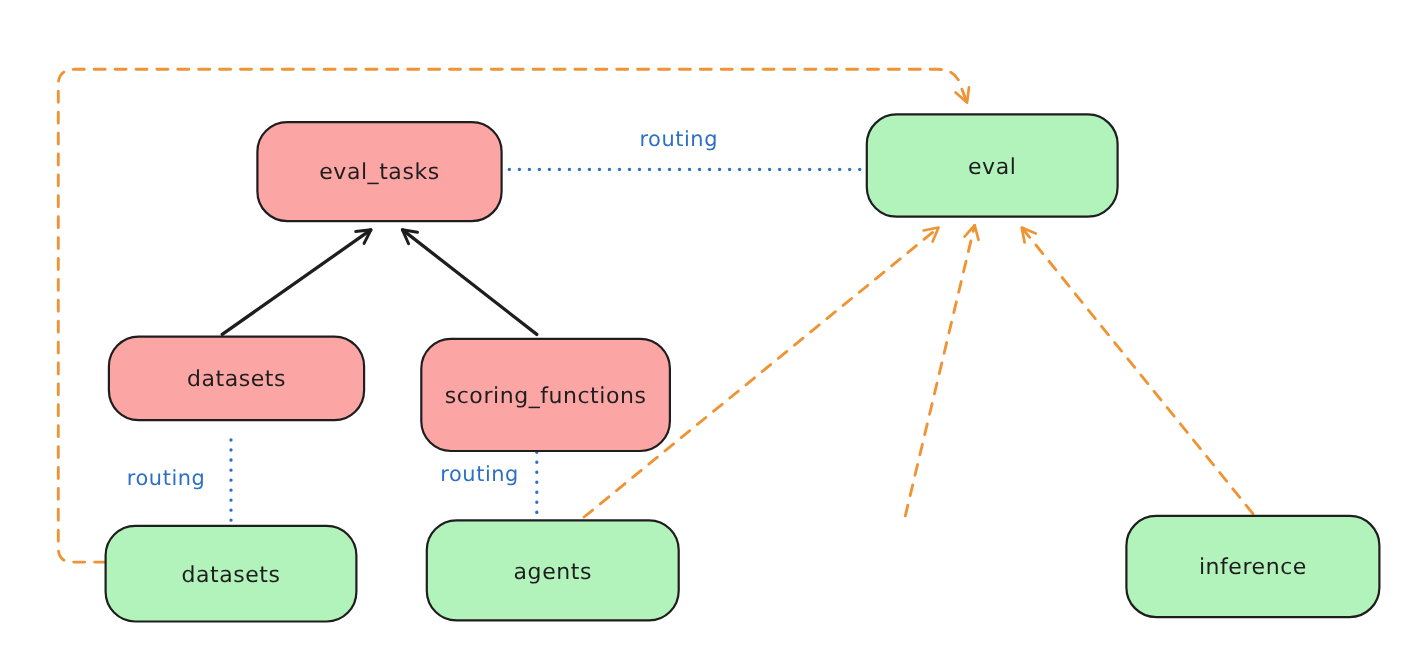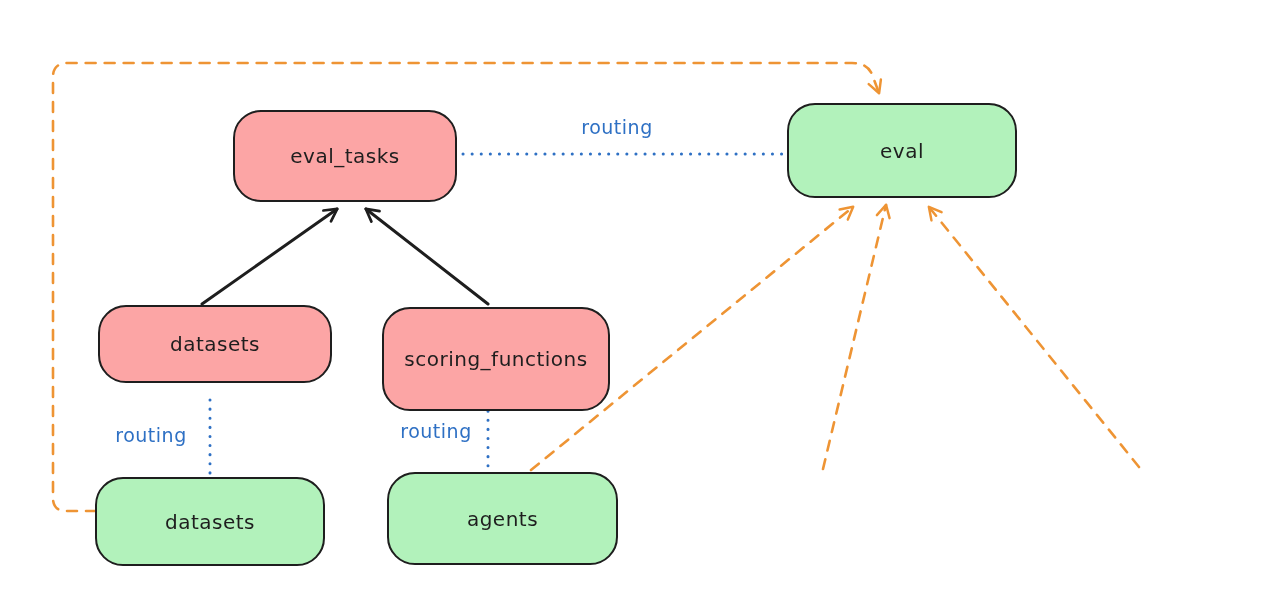--- a/index.html
+++ b/index.html
@@ -73,20 +73,23 @@
 
   <div class="node green" style="left:95px; top:477px; width:230px; height:89px;">
     <span>datasets</span>
   </div>
 
   <div class="node green" style="left:387px; top:472px; width:231px; height:93px;">
     <span>agents</span>
   </div>
 
 
+  <div class="node green" style="left:1023px; top:468px; width:232px; height:94px;">
+    <span>inference</span>
+  </div>
 
   <div class="edge-label" style="left:557px; top:116px; width:120px;">routing</div>
 
   <div class="edge-label" style="left:105px; top:424px; width:92px;">routing</div>
 
   <div class="edge-label" style="left:392px; top:420px; width:88px;">routing</div>
 
 </div>
 
 </body></html>

